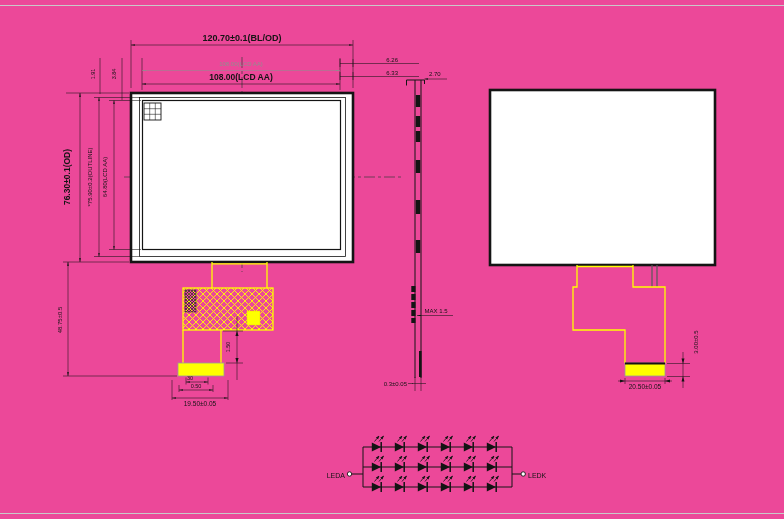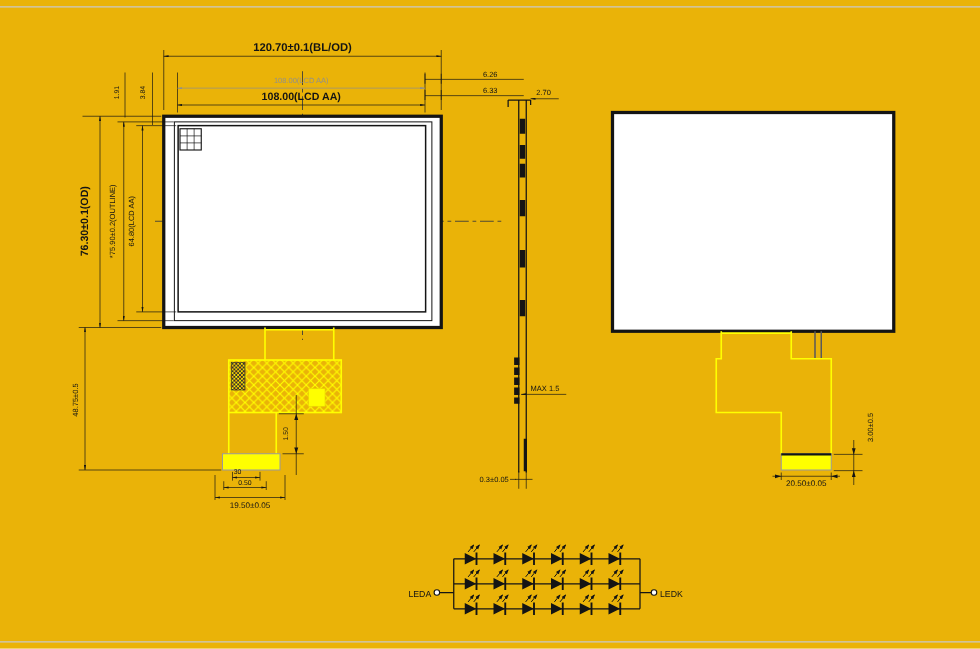--- a/index.html
+++ b/index.html
@@ -1,16 +1,16 @@
 <!DOCTYPE html>
 <html><head>
 <meta charset="utf-8">
 <style>
   html,body{margin:0;padding:0;background:#ffffff;}
-  .stage{position:relative;width:784px;height:519px;background:#eab308;overflow:hidden;}
+  .stage{position:relative;width:784px;height:519px;background:#ec4899;overflow:hidden;}
   svg{display:block;}
   text{font-family:"Liberation Sans","DejaVu Sans",sans-serif;fill:#141414;}
   .b{font-weight:bold;}
   .t9{font-size:9px;} .t85{font-size:8.5px;} .t7{font-size:7px;}
   .t65{font-size:6.5px;} .t6{font-size:6px;} .t55{font-size:5.5px;}
   .gray{fill:#8f8f8f;}
   .ln{stroke:#141414;stroke-width:1;fill:none;}
   .thick{stroke:#141414;stroke-width:2.6;fill:#ffffff;}
   .mid{stroke:#141414;stroke-width:0.8;fill:none;}
   .aa{stroke:#141414;stroke-width:1.2;fill:none;}

